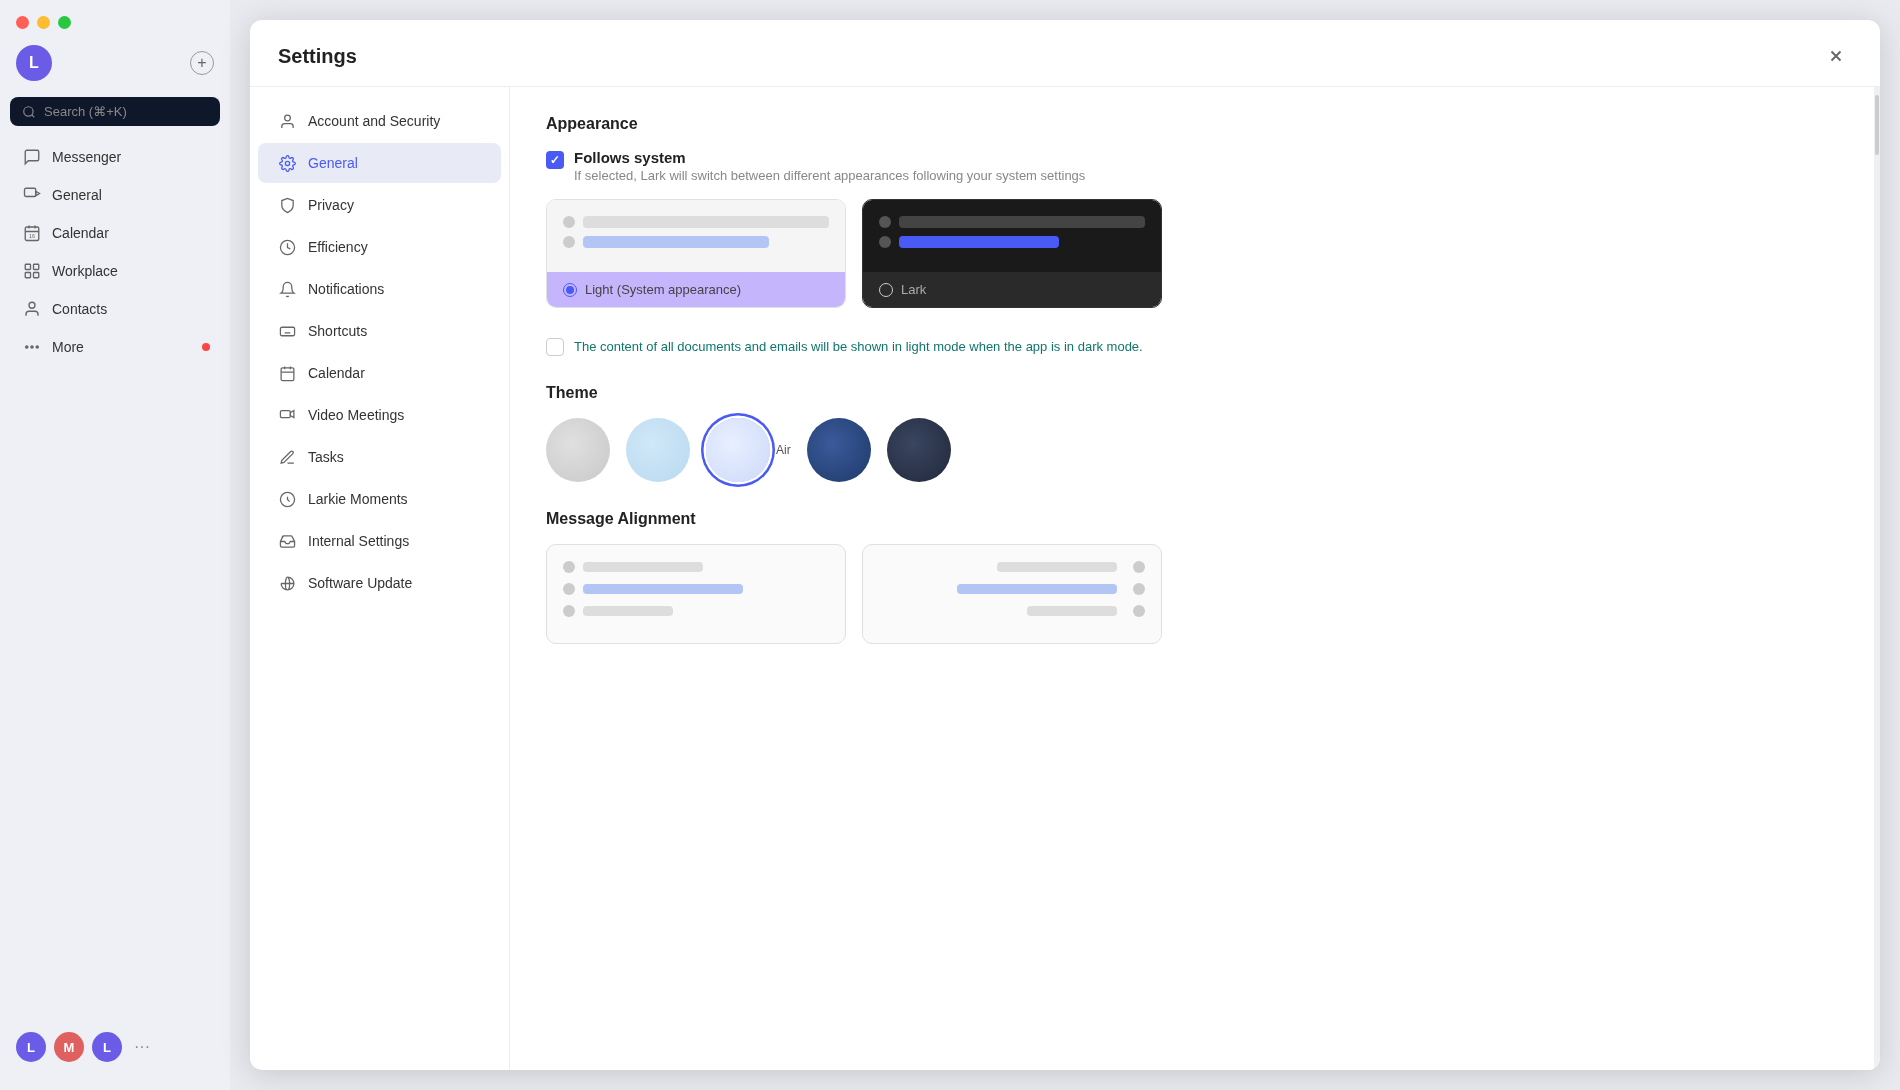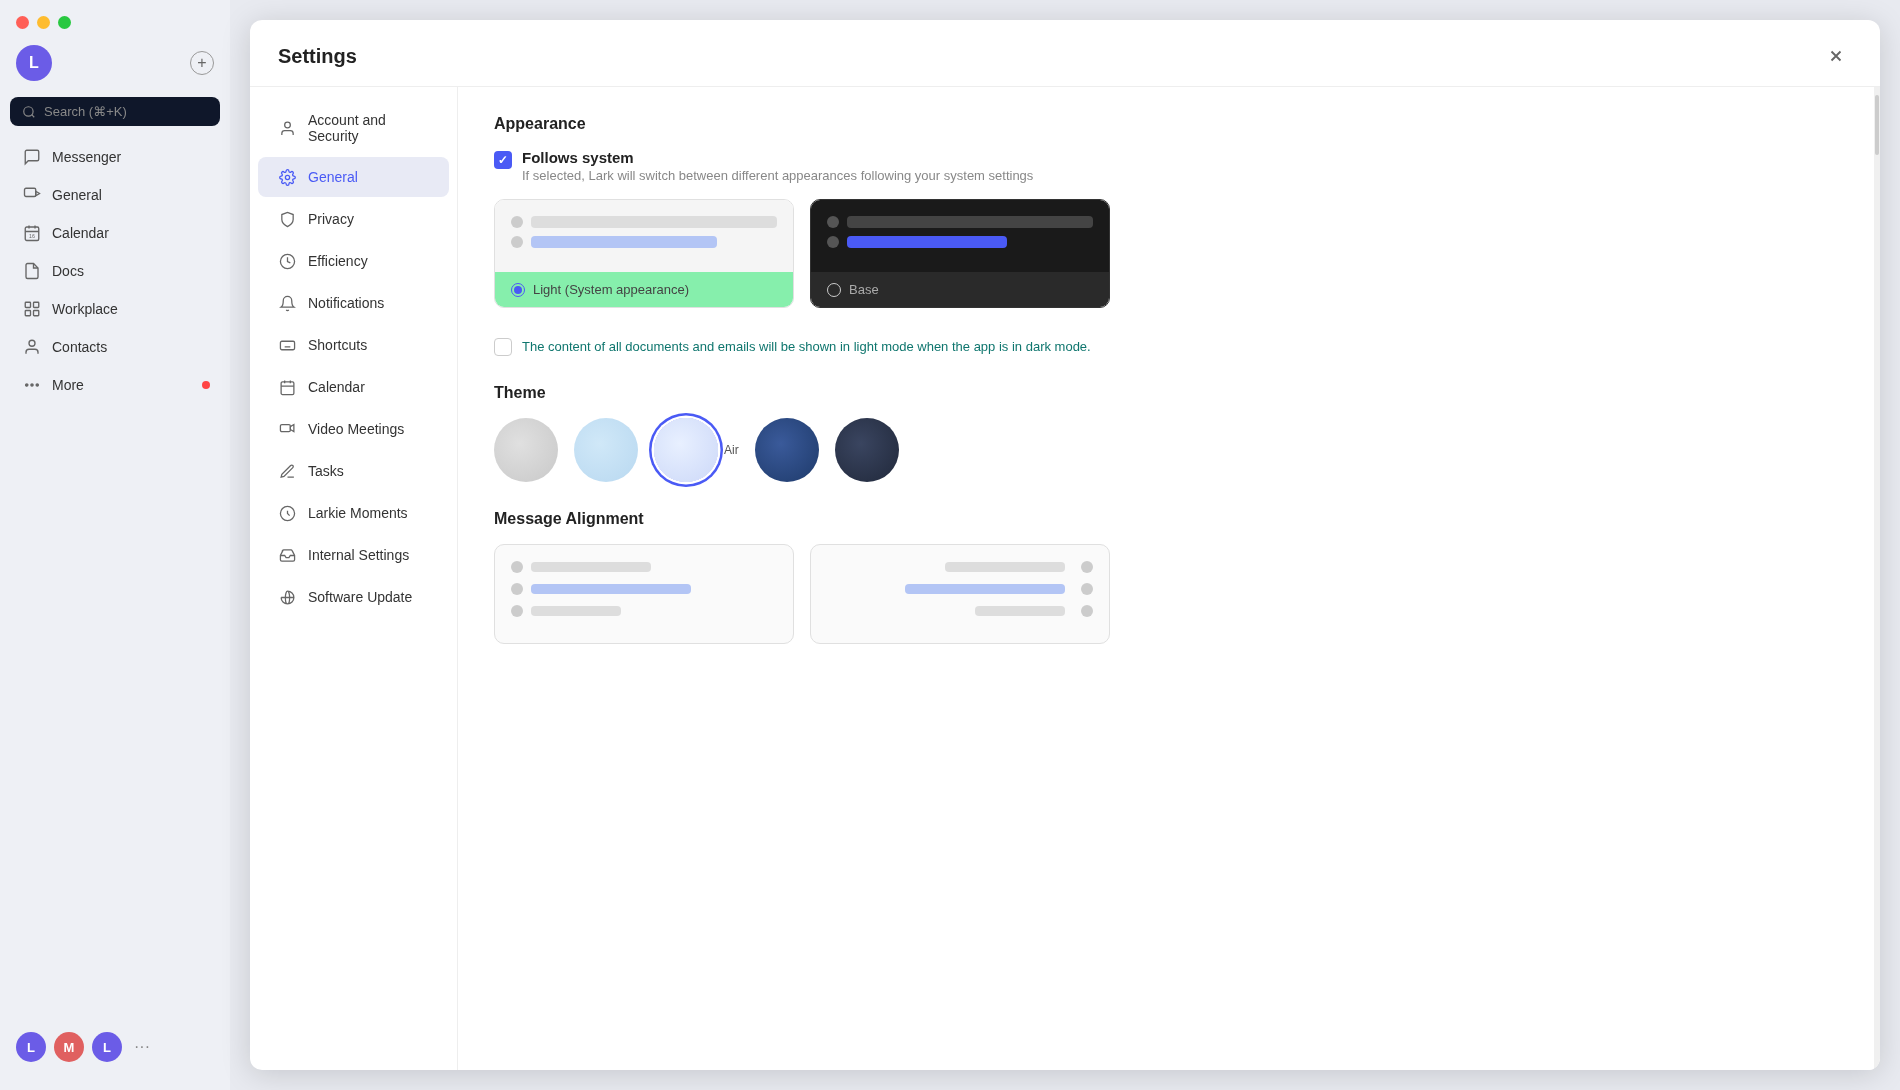--- a/index.html
+++ b/index.html
@@ -108,21 +108,21 @@
     }
 
     .settings-body {
       display: flex;
       flex: 1;
       overflow: hidden;
     }
 
     
     .settings-nav {
-      width: 208px;
+      width: 260px;
       border-right: 1px solid #eee;
       padding: 12px 0;
       overflow-y: auto;
       flex-shrink: 0;
     }
     .settings-nav-item {
       display: flex; align-items: center; gap: 12px;
       padding: 11px 20px;
       cursor: pointer;
       border-radius: 8px;
@@ -214,21 +214,21 @@
     .preview-dot.dark { background: #555; }
     .preview-bar { height: 12px; border-radius: 4px; flex: 1; }
     .preview-bar.light-gray { background: #ddd; }
     .preview-bar.light-blue { background: #b3c5f5; width: 70%; flex: none; }
     .preview-bar.dark-gray { background: #444; }
     .preview-bar.dark-blue { background: #4a5af5; width: 70%; flex: none; }
 
     .card-label {
       display: flex; align-items: center; gap: 8px;
       padding: 10px 16px;
-      background: #86efac;
+      background: #c4b5fd;
       font-size: 13px; color: #444;
     }
     .card-label.dark-label { background: #2a2a2a; color: #aaa; }
     .radio-dot {
       width: 14px; height: 14px; border-radius: 50%;
       border: 1.5px solid #4a5af5;
       display: flex; align-items: center; justify-content: center;
     }
     .radio-dot.selected::after {
       content: ''; width: 8px; height: 8px; border-radius: 50%;
@@ -310,29 +310,20 @@
   </div>
   <div class="nav-item">
     <div class="nav-icon">
       <svg width="18" height="18" viewBox="0 0 24 24" fill="none" stroke="#666" stroke-width="1.8">
           <rect x="3" y="4" width="18" height="18" rx="2"></rect>
           <path d="M16 2v4M8 2v4M3 10h18"></path>
           <text x="8" y="19" font-size="7" fill="#666" stroke="none">16</text>
         </svg>
     </div>
     <span class="nav-label">Calendar</span>
-  </div>
-  <div class="nav-item">
-    <div class="nav-icon">
-      <svg width="18" height="18" viewBox="0 0 24 24" fill="none" stroke="#666" stroke-width="1.8">
-          <path d="M14 2H6a2 2 0 0 0-2 2v16a2 2 0 0 0 2 2h12a2 2 0 0 0 2-2V8z"></path>
-          <polyline points="14 2 14 8 20 8"></polyline>
-        </svg>
-    </div>
-    <span class="nav-label">Docs</span>
   </div>
   <div class="nav-item">
     <div class="nav-icon">
       <svg width="18" height="18" viewBox="0 0 24 24" fill="none" stroke="#666" stroke-width="1.8">
           <rect x="3" y="3" width="7" height="7" rx="1"></rect>
           <rect x="14" y="3" width="7" height="7" rx="1"></rect>
           <rect x="3" y="14" width="7" height="7" rx="1"></rect>
           <rect x="14" y="14" width="7" height="7" rx="1"></rect>
         </svg>
     </div>
@@ -536,21 +527,21 @@
               <div class="preview-dot dark"></div>
               <div class="preview-bar dark-gray" style="flex:1;"></div>
             </div>
             <div class="preview-line">
               <div class="preview-dot dark"></div>
               <div class="preview-bar dark-blue" style="width:60%;"></div>
             </div>
           </div>
           <div class="card-label dark-label">
             <div class="radio-dot empty"></div>
-            <span>Base</span>
+            <span>Lark</span>
           </div>
         </div>
       </div>
 
       <div class="view-doc-row">
         <div class="checkbox-empty"></div>
         <div>
           <div style="font-size:13px;color:#0f766e;margin-top:3px;">The content of all documents and emails will be shown in light mode when the app is in dark mode.</div>
         </div>
       </div>

